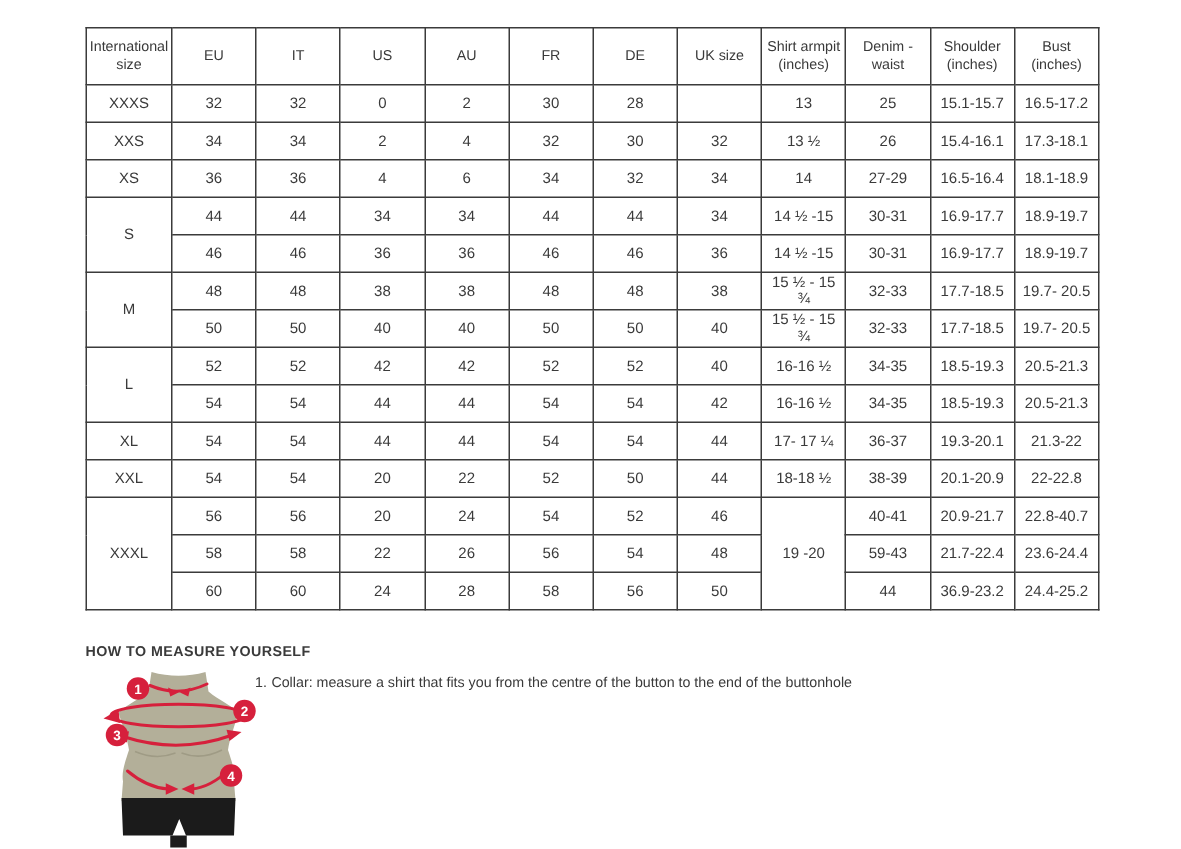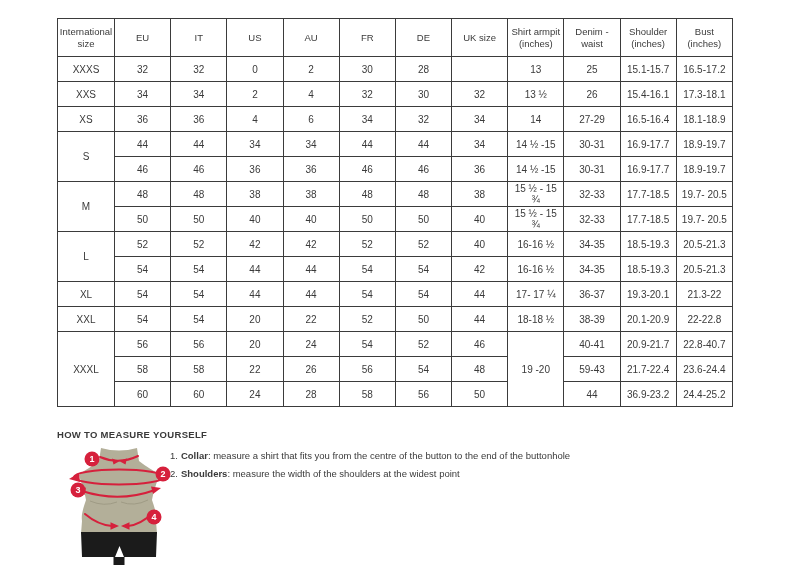--- a/index.html
+++ b/index.html
@@ -35,21 +35,21 @@
   .measure-title {
     position:absolute; left:57px; top:429px;
     font-size:9.5px; font-weight:700; color:#3a3a3a;
     letter-spacing:0.3px;
   }
   .measure-list {
     position:absolute; left:170px; top:450px;
     font-size:9.5px; color:#3a3a3a;
   }
   .m-item { height:18px; line-height:12px; white-space:nowrap; }
-  .m-item b { font-weight:700; }
+  .m-item b { font-weight:400; }
   .m-num { margin-right:3px; }
   
   .figure-wrap { position:absolute; left:60px; top:444px; }
   .red-stroke { stroke:#d6203c; stroke-width:2; fill:none; stroke-linecap:round; }
   .red-fill { fill:#d6203c; }
   .badge-num {
     fill:#ffffff; font-family:"Liberation Sans",sans-serif;
     font-size:9px; font-weight:700; text-anchor:middle;
   }
 </style>
@@ -279,21 +279,20 @@
           <td>36.9-23.2</td>
           <td>24.4-25.2</td>
         </tr>
       </tbody>
   </table>
 
   <div class="measure-title">HOW TO MEASURE YOURSELF</div>
 
   <div class="measure-list">
     <div class="m-item"><span class="m-num">1.</span><b>Collar</b><span>: measure a shirt that fits you from the centre of the button to the end of the buttonhole</span></div>
-    <div class="m-item"><span class="m-num">2.</span><b>Shoulders</b><span>: measure the width of the shoulders at the widest point</span></div>
   </div>
 
   <div class="figure-wrap">
     <svg width="178" height="122" viewBox="0 0 178 122">
 
       <path d="M 41 4 Q 59 9 77 4 L 79 17
                C 86 23 94 26 99 31
                C 96 41 93 49 92 56
                C 95 65 97 71 96 77
                L 97 90 L 21 90 L 22 77

